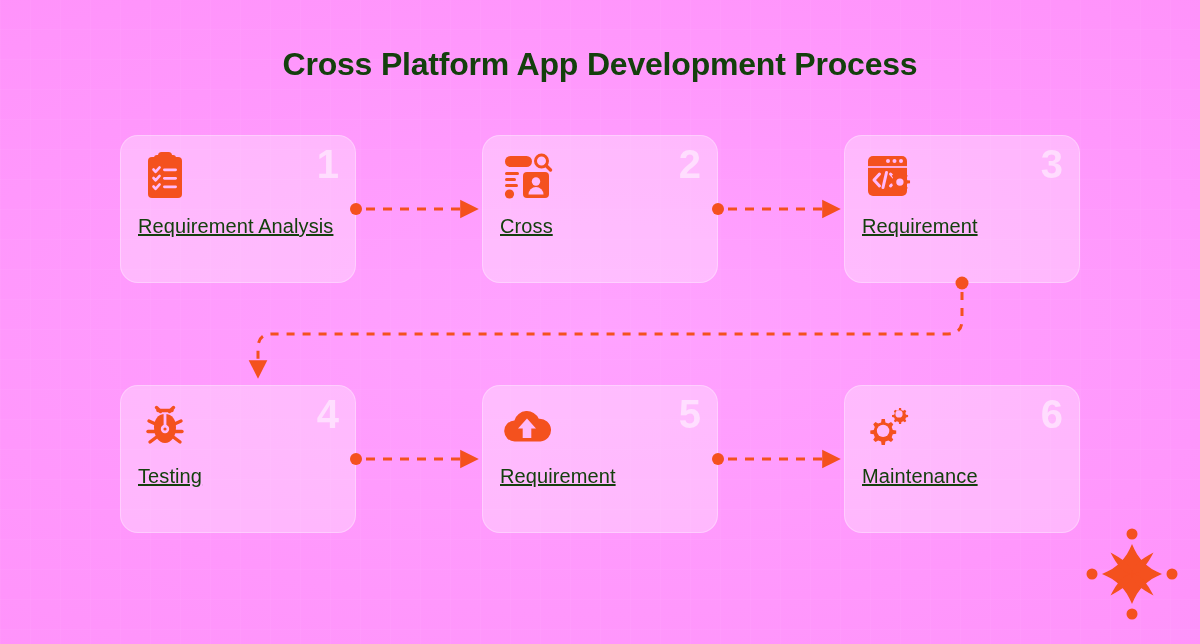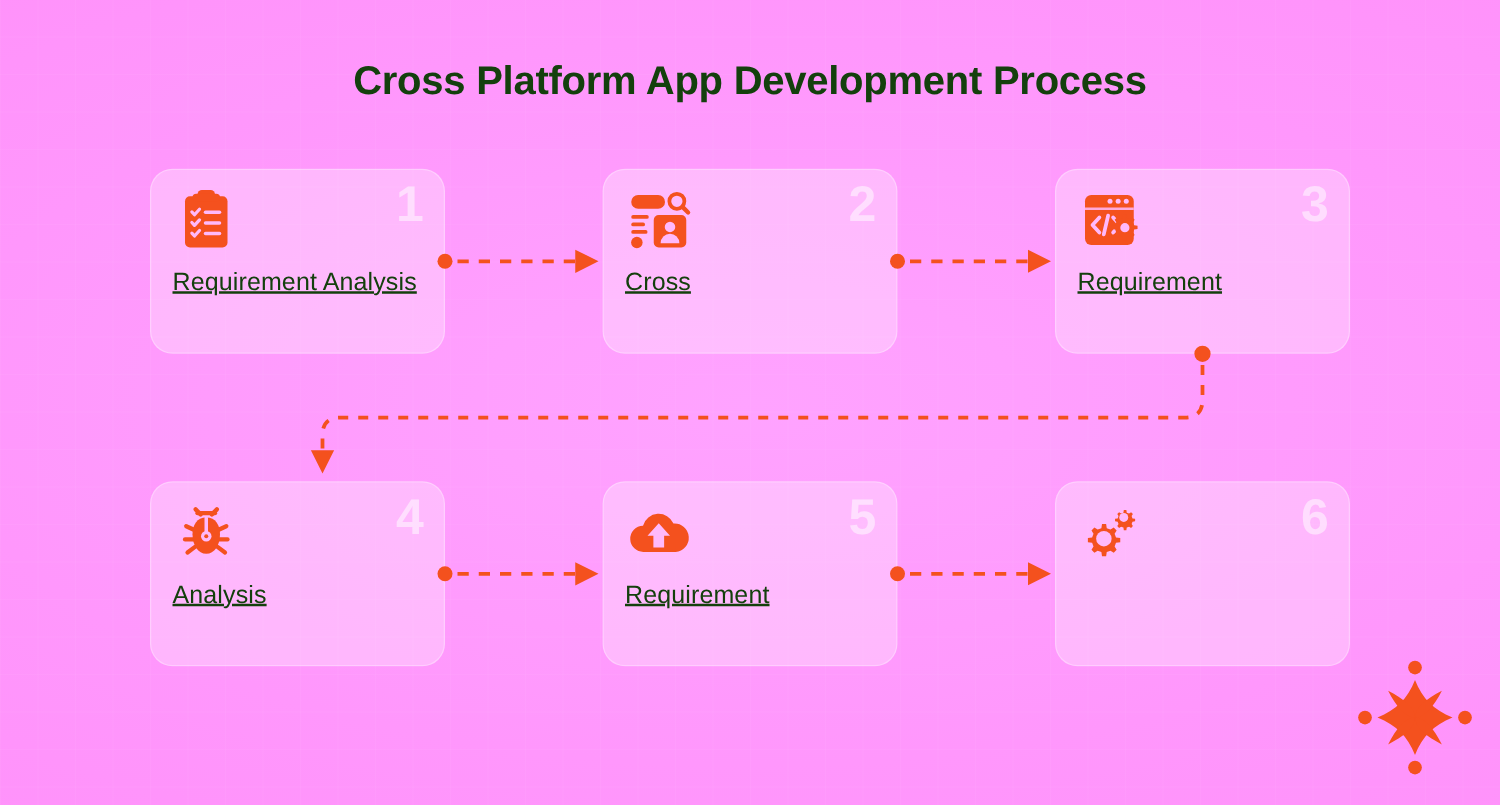--- a/index.html
+++ b/index.html
@@ -196,21 +196,21 @@
           <path d="M11 42 L17 37.5"></path>
           <path d="M41 42 L35 37.5"></path>
         </g>
         <path d="M26 14 c-7.5 0 -11 6 -11 13.5 c0 8.5 4.5 15.5 11 15.5 c6.5 0 11 -7 11 -15.5 c0 -7.5 -3.5 -13.5 -11 -13.5 z" fill="#F4511E"></path>
         <rect x="24.6" y="13" width="2.8" height="14" rx="1.4" fill="#FFB9FB"></rect>
         <circle cx="26" cy="29" r="4.2" fill="#FFB9FB"></circle>
         <circle cx="26" cy="29" r="1.6" fill="#F4511E"></circle>
       </svg>
     </span>
     <span class="card-num">4</span>
-    <div class="card-label">Analysis</div>
+    <div class="card-label">Testing</div>
   </div>
 
   <div class="card" id="card-5">
     <span class="card-icon">
       <svg viewBox="0 0 52 52">
         <path d="M14 41.5 a10.5 10.5 0 0 1 -0.6 -21 a13 13 0 0 1 24.4 -1.7 a10 10 0 0 1 1.7 22.7 z" fill="#F4511E"></path>
         <path d="M26 18.5 L35 28.5 L30.3 28.5 L30.3 38 L21.7 38 L21.7 28.5 L17 28.5 Z" fill="#FFB9FB"></path>
       </svg>
     </span>
     <span class="card-num">5</span>
@@ -224,20 +224,21 @@
           <path fill="#F4511E" d="M0,-12.5 L3.0,-11.4 L5.6,-13.0 L7.9,-10.7 L6.3,-8.1 L7.4,-5.1 L10.8,-4.6 L10.8,-1.3 L7.4,-0.8 L6.3,2.2 L7.9,4.8 L5.6,7.1 L3.0,5.5 L0,6.6 L-0.5,10 L-3.8,10 L-4.3,6.6 L-7.3,5.5 L-9.9,7.1 L-12.2,4.8 L-10.6,2.2 L-11.7,-0.8 L-15.1,-1.3 L-15.1,-4.6 L-11.7,-5.1 L-10.6,-8.1 L-12.2,-10.7 L-9.9,-13.0 L-7.3,-11.4 L-4.3,-12.5 L-3.8,-15.9 L-0.5,-15.9 Z" transform="translate(2.4,2.9) scale(0.62)"></path>
           <circle cx="0" cy="-1.1" r="3.6" fill="#FFB9FB"></circle>
         </g>
         <g transform="translate(20,32)">
           <path fill="#F4511E" d="M0,-12.5 L3.0,-11.4 L5.6,-13.0 L7.9,-10.7 L6.3,-8.1 L7.4,-5.1 L10.8,-4.6 L10.8,-1.3 L7.4,-0.8 L6.3,2.2 L7.9,4.8 L5.6,7.1 L3.0,5.5 L0,6.6 L-0.5,10 L-3.8,10 L-4.3,6.6 L-7.3,5.5 L-9.9,7.1 L-12.2,4.8 L-10.6,2.2 L-11.7,-0.8 L-15.1,-1.3 L-15.1,-4.6 L-11.7,-5.1 L-10.6,-8.1 L-12.2,-10.7 L-9.9,-13.0 L-7.3,-11.4 L-4.3,-12.5 L-3.8,-15.9 L-0.5,-15.9 Z" transform="translate(2.4,3.0) scale(1.0)"></path>
           <circle cx="0.1" cy="-1.1" r="6.2" fill="#FFB9FB"></circle>
         </g>
       </svg>
     </span>
     <span class="card-num">6</span>
+    <div class="card-label">Maintenance</div>
   </div>
 
   <svg id="connectors" viewBox="0 0 1200 644">
     <defs>
       <marker id="arw" markerWidth="7" markerHeight="7" refX="4.6" refY="3.5" orient="auto" markerUnits="strokeWidth">
         <path d="M0,0.4 L6.2,3.5 L0,6.6 z" fill="#F4511E"></path>
       </marker>
     </defs>
 
     <g>

